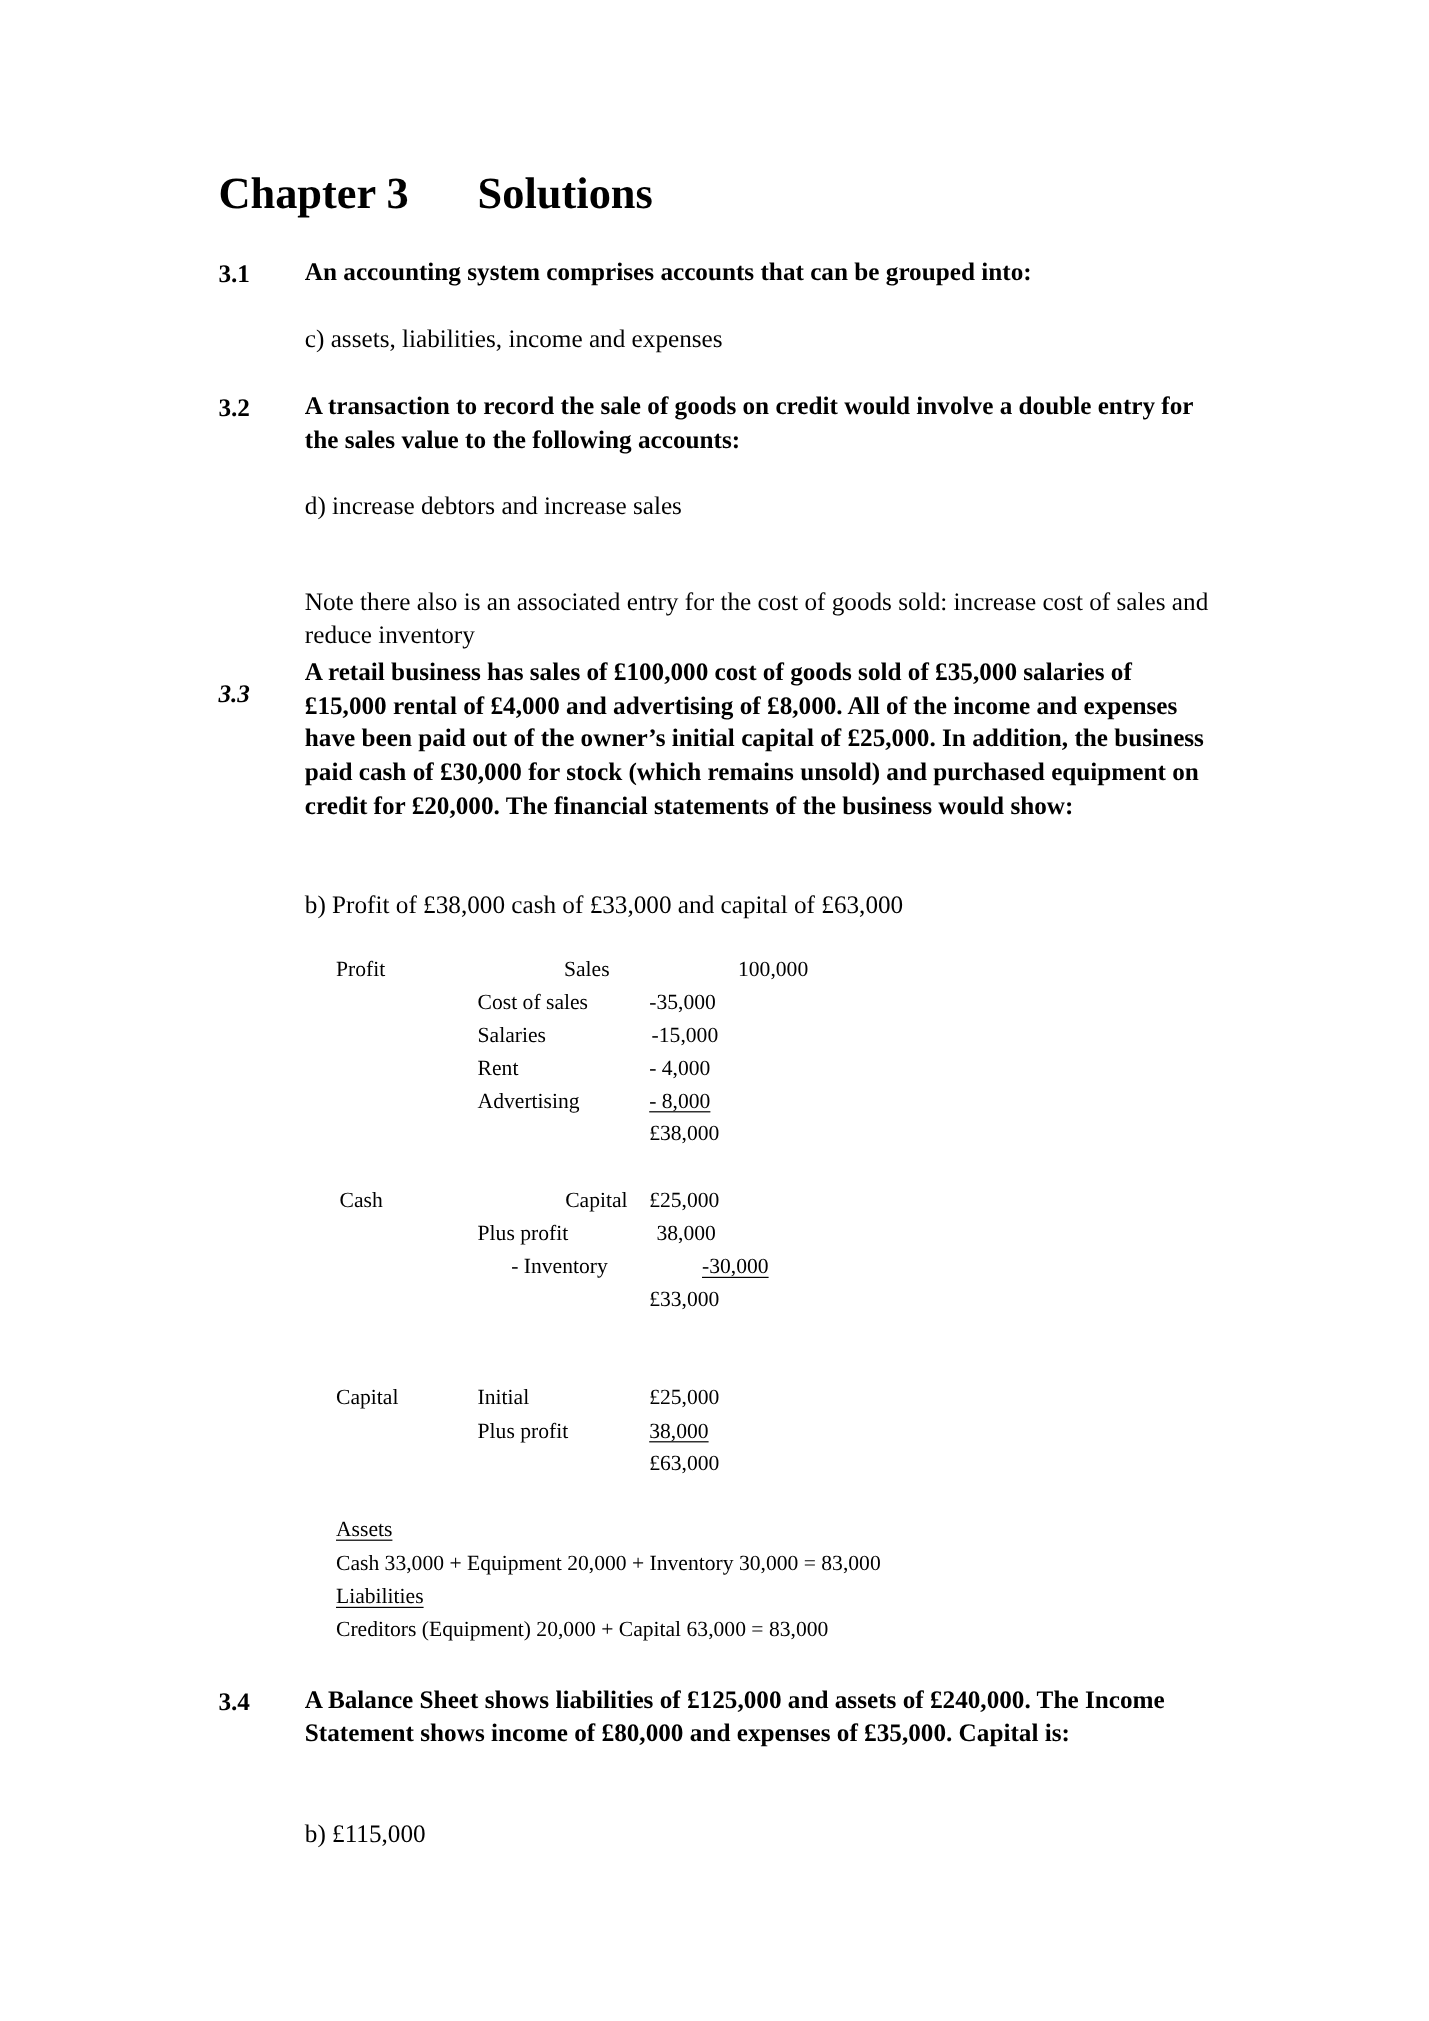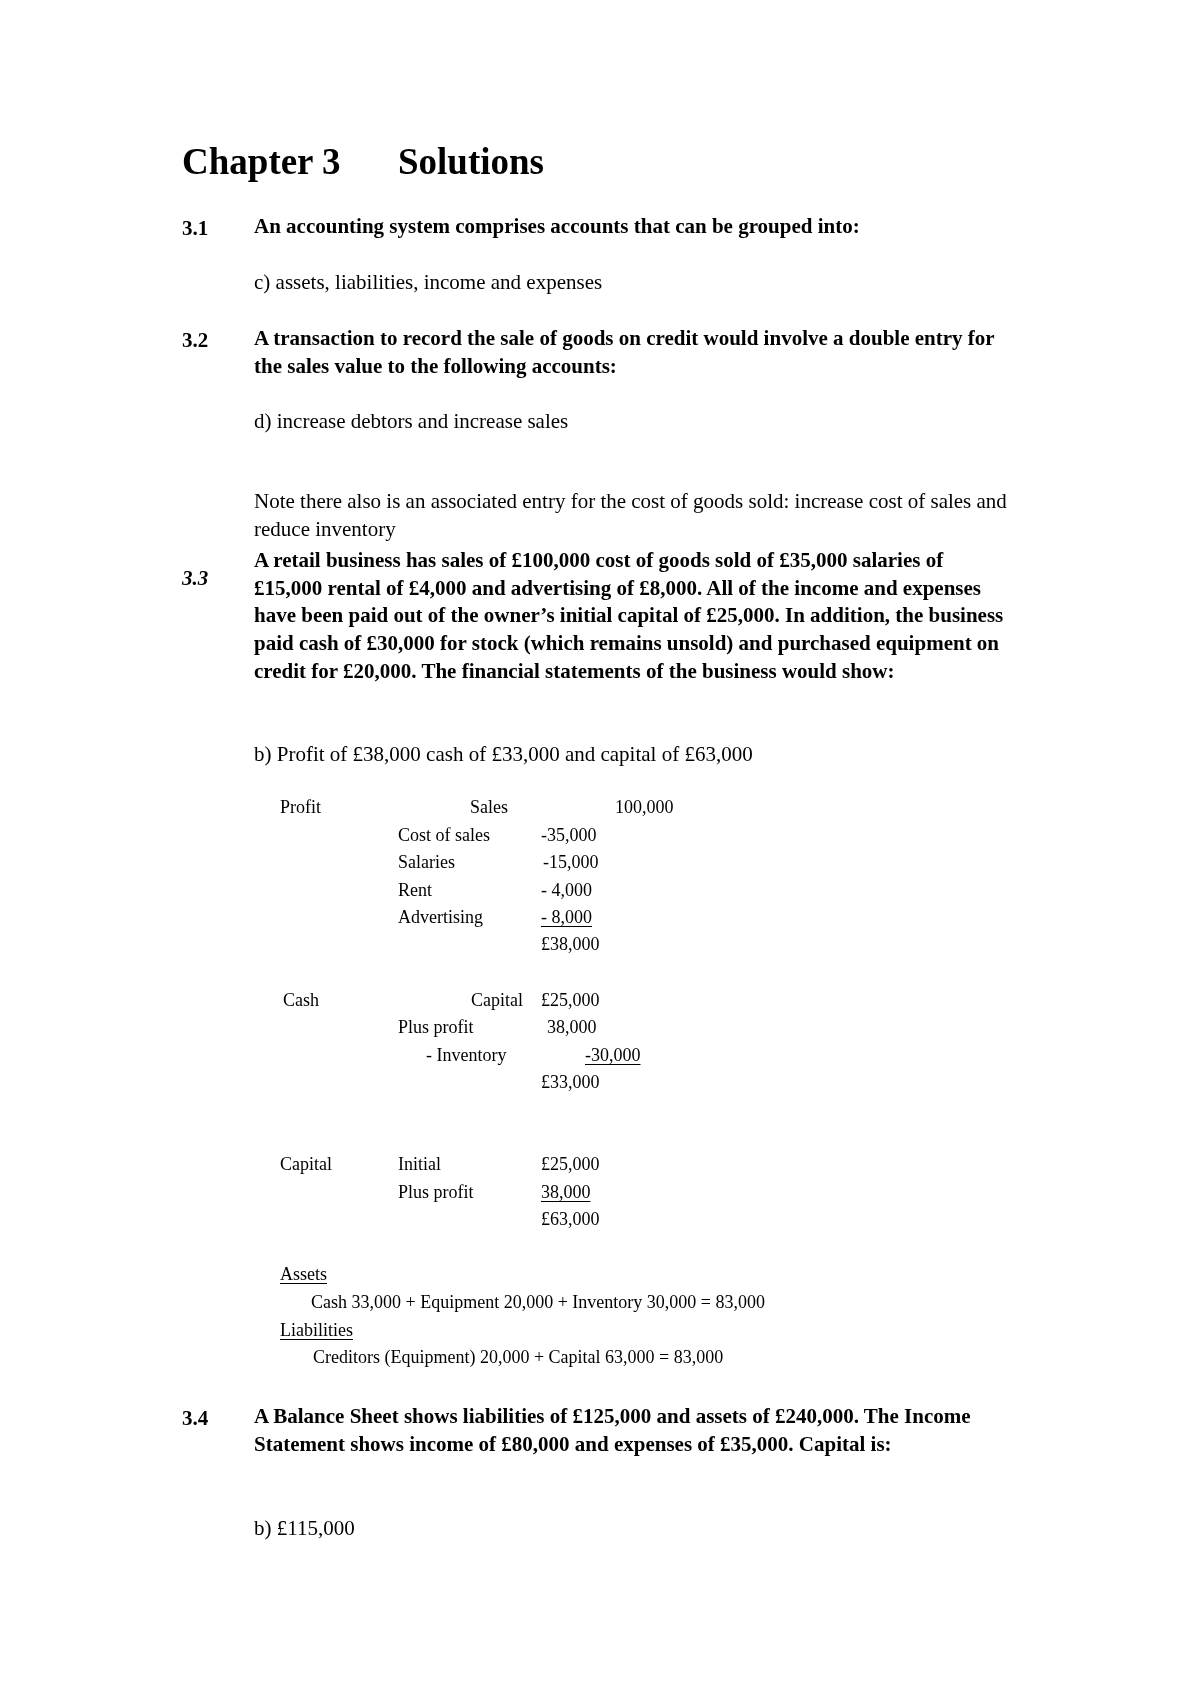--- a/index.html
+++ b/index.html
@@ -78,22 +78,22 @@
     <div class="abs t" style="left:398px;top:1154px;">Initial</div>
     <div class="abs t" style="left:541px;top:1154px;">£25,000</div>
 
     <div class="abs t" style="left:398px;top:1182px;">Plus profit</div>
     <div class="abs t u" style="left:541px;top:1182px;">38,000</div>
 
     <div class="abs t" style="left:541px;top:1209px;">£63,000</div>
   </div>
 
   <div class="abs t u" style="left:280px;top:1264px;">Assets</div>
-  <div class="abs t" style="left:280px;top:1292px;margin-left:31px;">Cash 33,000 + Equipment 20,000 + Inventory 30,000 = 83,000</div>
+  <div class="abs t" style="left:280px;top:1292px;">Cash 33,000 + Equipment 20,000 + Inventory 30,000 = 83,000</div>
   <div class="abs t u" style="left:280px;top:1320px;">Liabilities</div>
-  <div class="abs t" style="left:280px;top:1347px;margin-left:33px;">Creditors (Equipment) 20,000 + Capital 63,000 = 83,000</div>
+  <div class="abs t" style="left:280px;top:1347px;">Creditors (Equipment) 20,000 + Capital 63,000 = 83,000</div>
 </div>
 
 <div>
   <div class="abs qnum" style="top:1406px;">3.4</div>
   <div class="abs qtext" style="top:1403px;width:760px;">A Balance Sheet shows liabilities of £125,000 and assets of £240,000. The Income Statement shows income of £80,000 and expenses of £35,000. Capital is:</div>
   <div class="abs ans" style="top:1515px;">b) £115,000</div>
 </div>
 
 </body></html>

